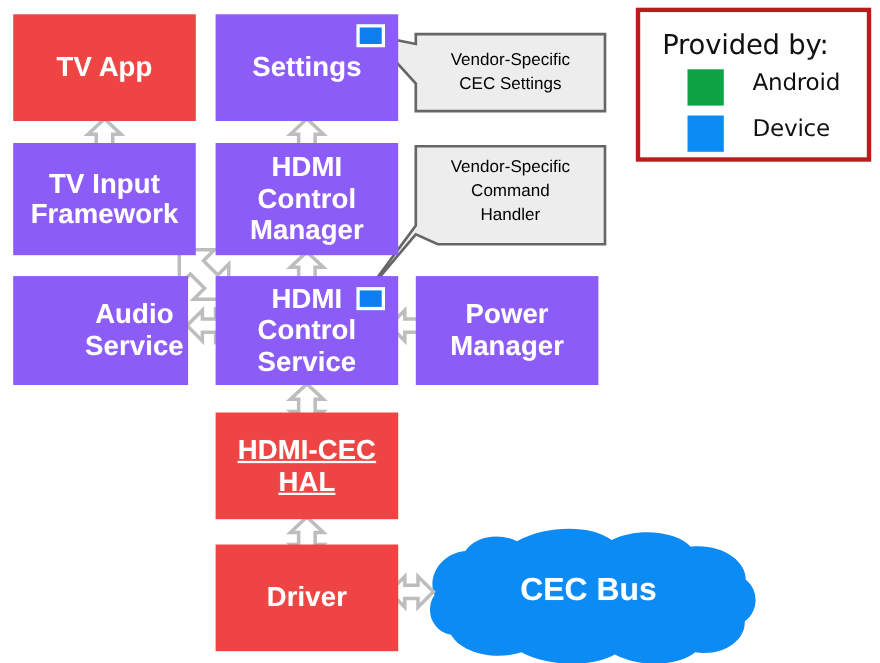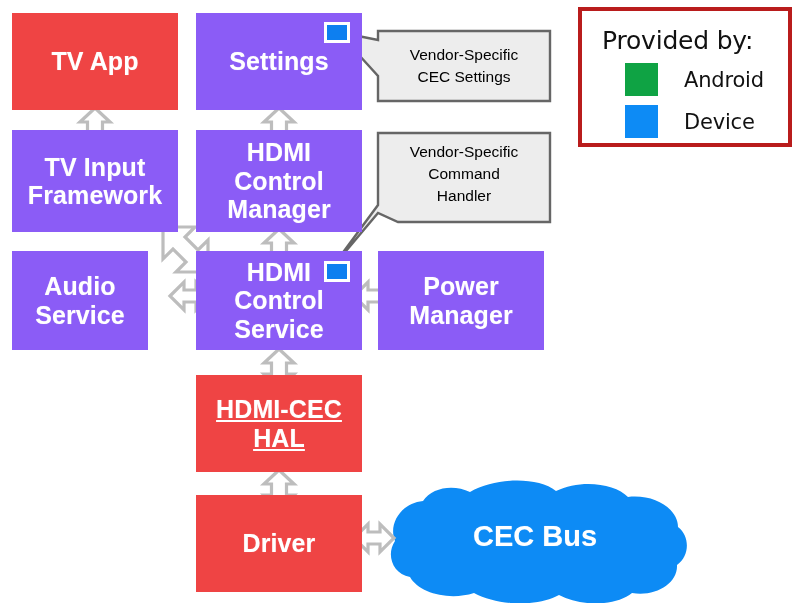--- a/index.html
+++ b/index.html
@@ -63,21 +63,20 @@
     top: 15px;
     font-size: 25px;
     color: #111111;
     font-family: "DejaVu Sans", sans-serif;
     letter-spacing: -0.2px;
   }
   .legend-row {
     position: absolute;
     left: 22px;
     display: flex;
-    align-items: center;
     padding-left: 21px;
   }
   .legend-row.r0 { top: 52px; }
   .legend-row.r1 { top: 94px; }
   .legend-swatch {
     width: 33px;
     height: 33px;
   }
   .legend-text {
     margin-left: 26px;
@@ -237,21 +236,21 @@
     <span class="box-label" style="white-space:pre-line;">TV Input
 Framework</span>
   </div>
 
   <div class="box green" style="left:196px; top:130px; width:166px; height:102px;">
     <span class="box-label" style="white-space:pre-line;">HDMI
 Control
 Manager</span>
   </div>
 
-  <div class="box green" style="left:12px;  top:251px; width:136px; height:99px;">
+  <div class="box green" style="left:12px;  top:251px; width:159px; height:99px;justify-content:flex-end;">
     <span class="box-label" style="white-space:pre-line;">Audio
 Service</span>
   </div>
 
   <div class="box green" style="left:196px; top:251px; width:166px; height:99px;">
     <span class="box-label" style="white-space:pre-line;">HDMI
 Control
 Service</span>
     <span class="vendor-chip" style="right:12px; top:10px;"></span>
   </div>

